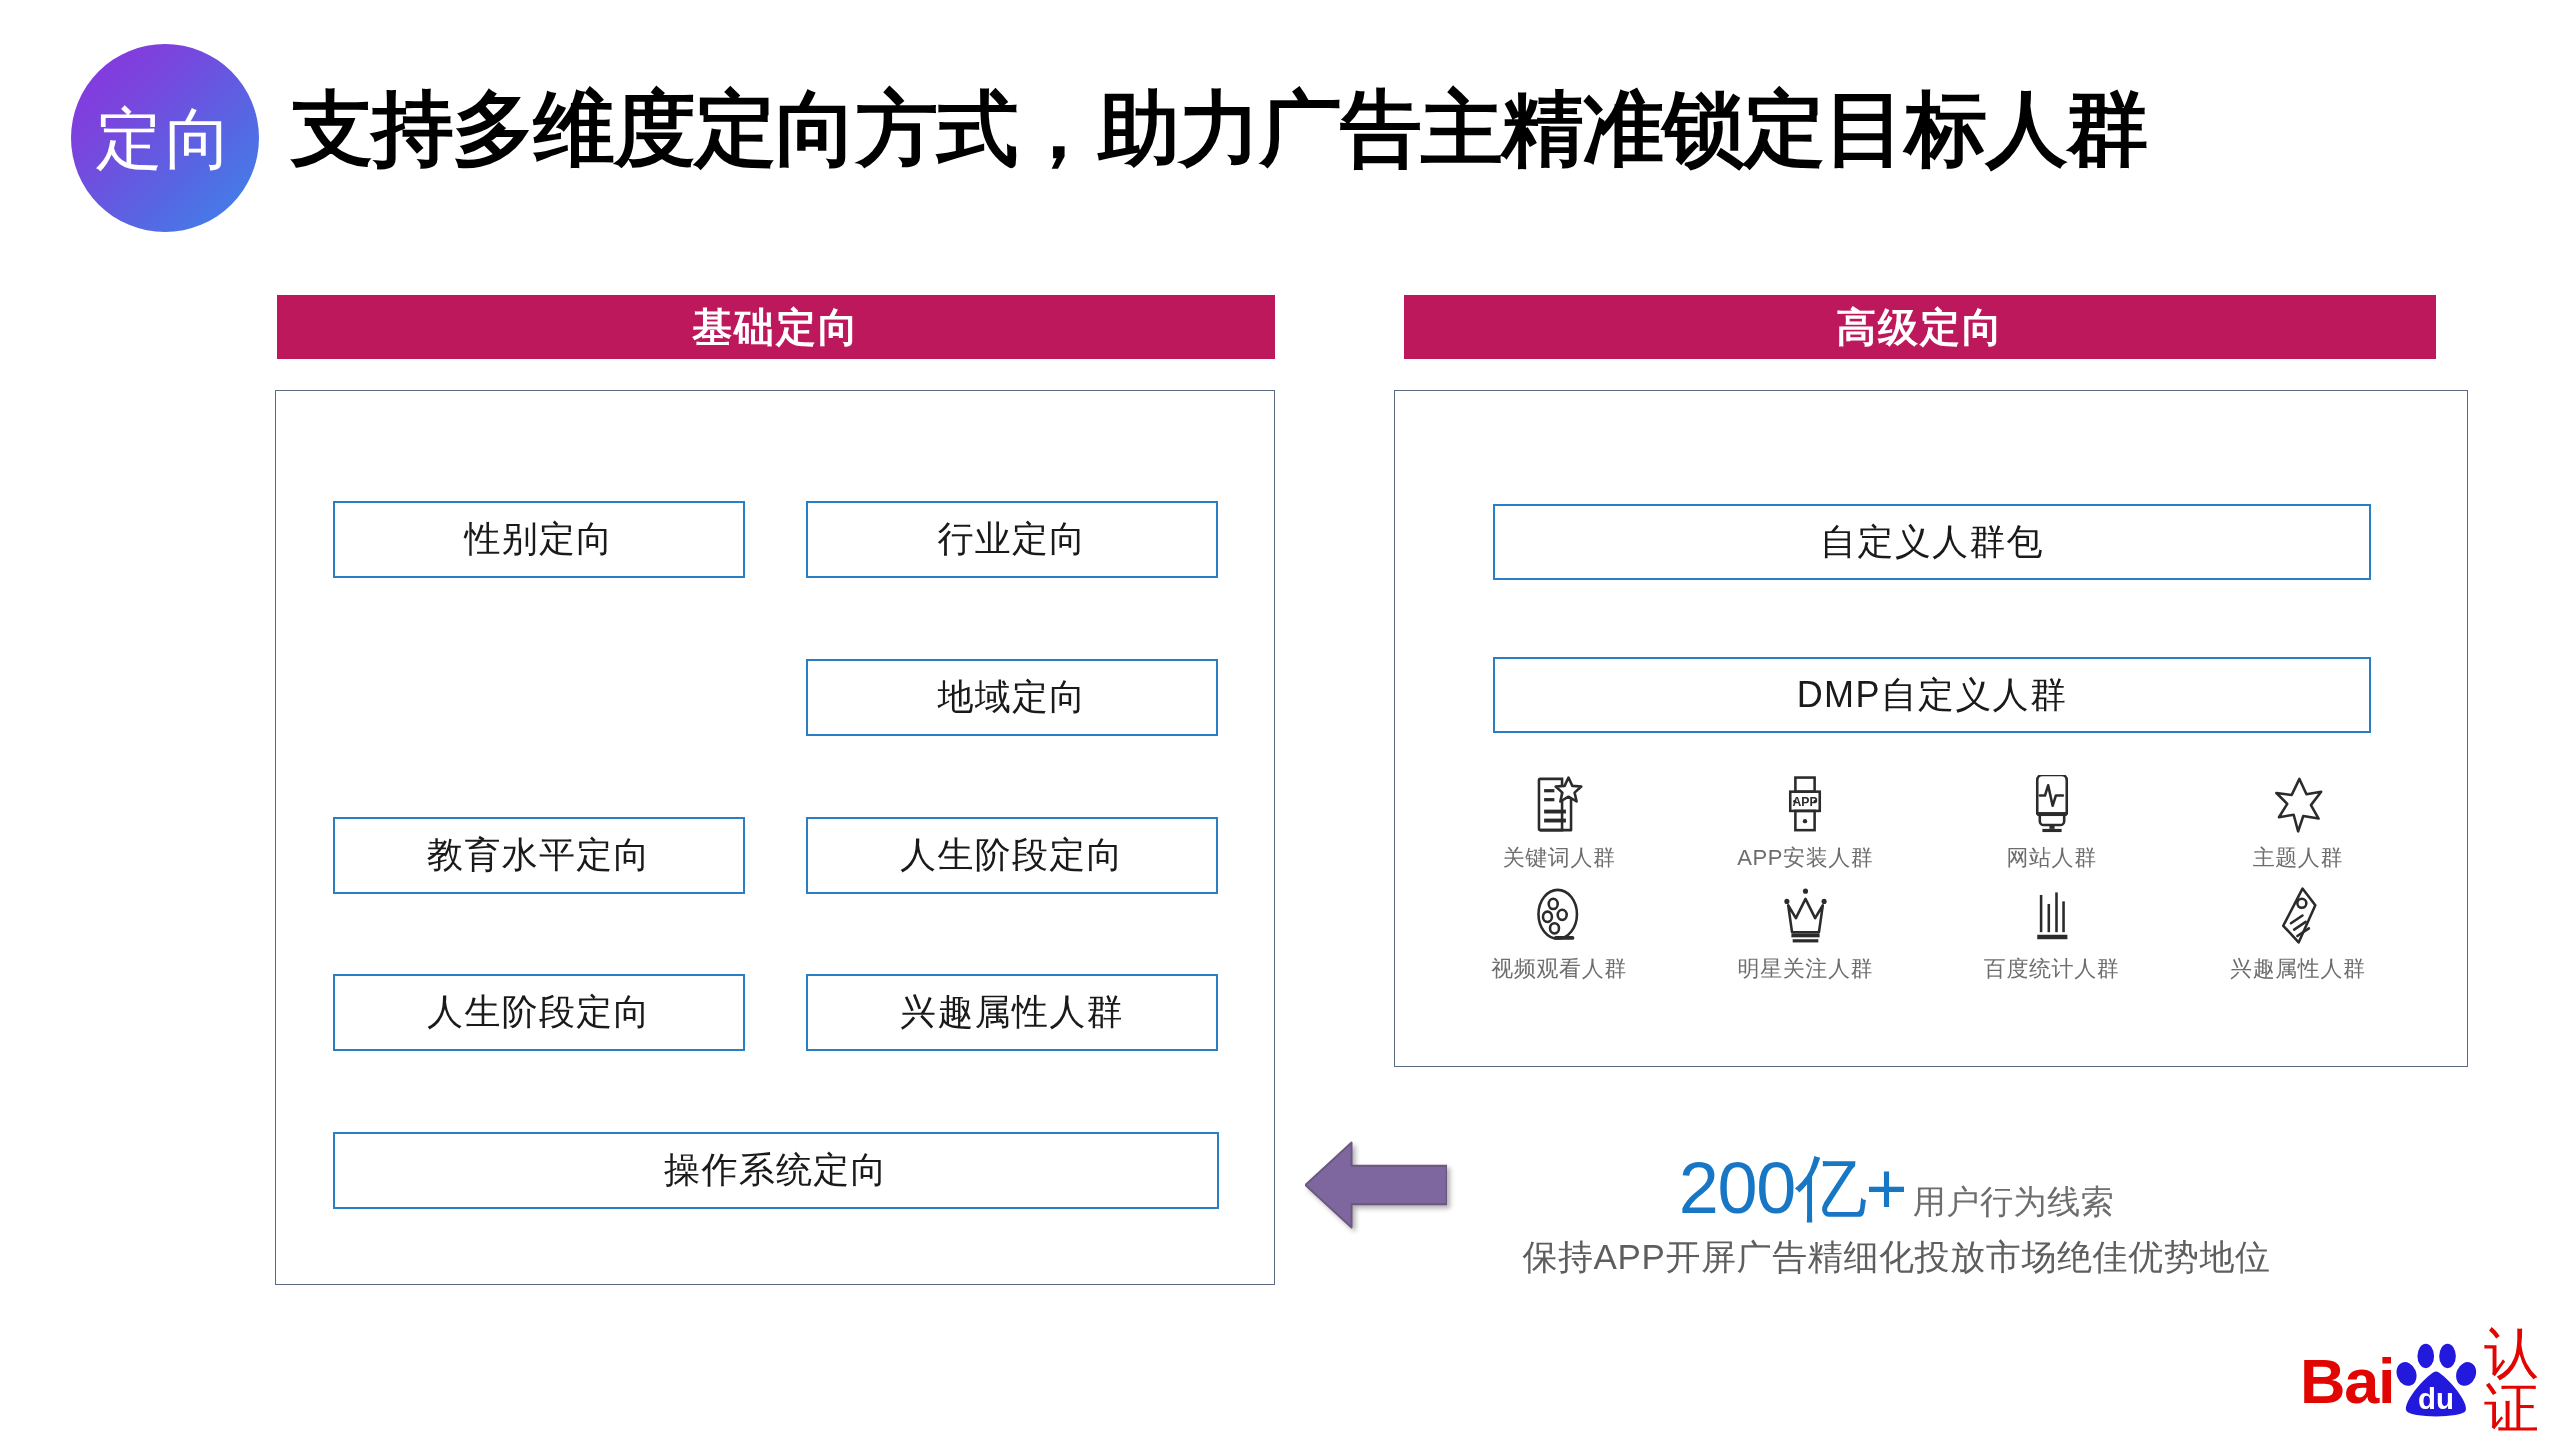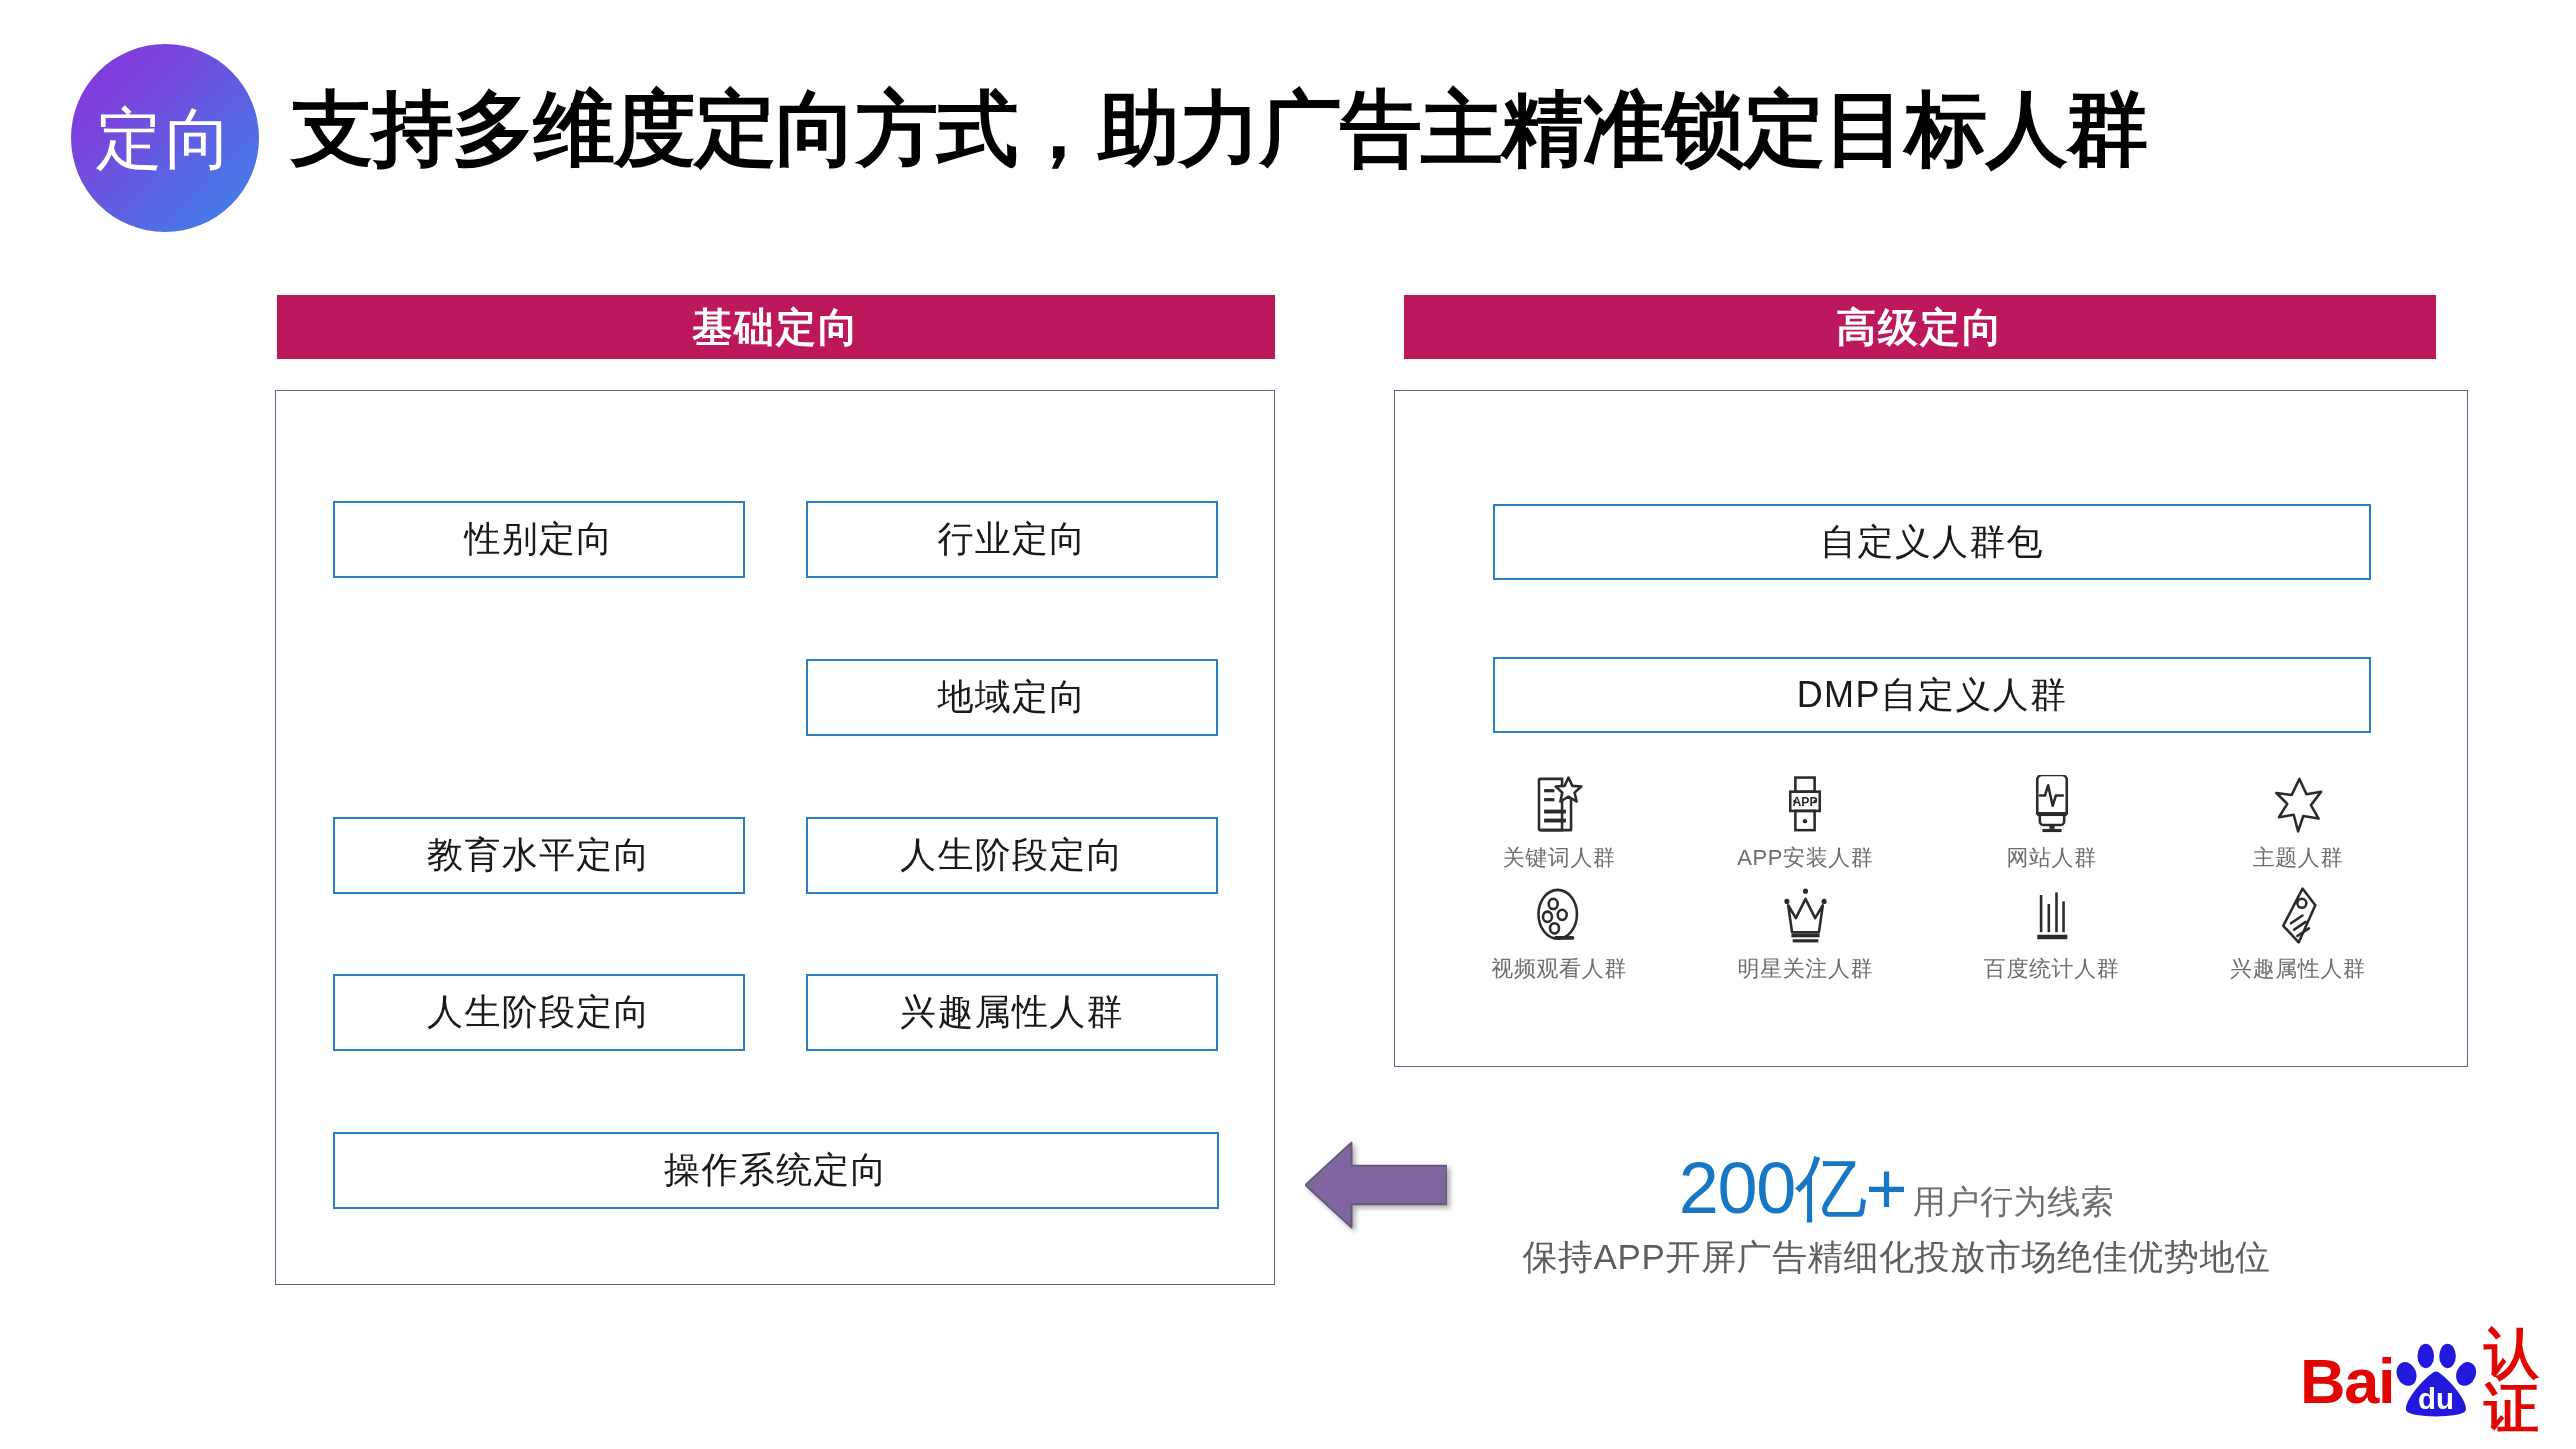--- a/index.html
+++ b/index.html
@@ -216,21 +216,21 @@
   }
   #logo-paw {
     width: 82px;
     height: 76px;
     margin: 0 1.3px;
     position: relative;
   }
   #logo-zh {
     color: #e10602;
     font-size: 55px;
-    font-weight: 700;
+    font-weight: 400;
     line-height: 1;
     margin-left: 5.2px;
     letter-spacing: 0.6px;
   }
 </style>
 </head>
 <body>
 
 <div id="slide">
 

